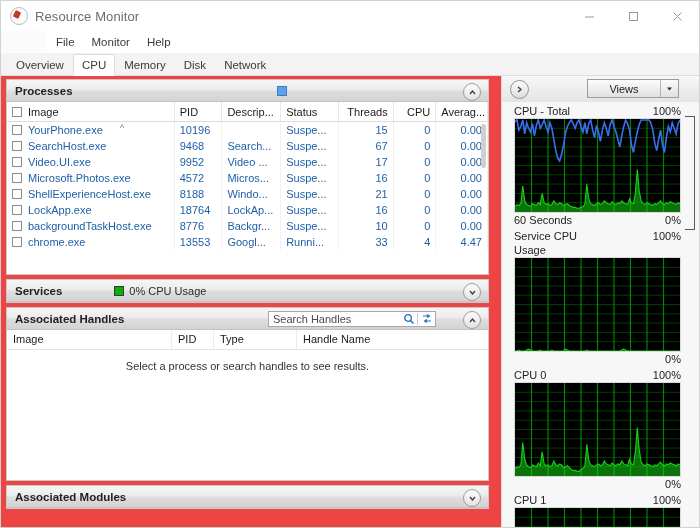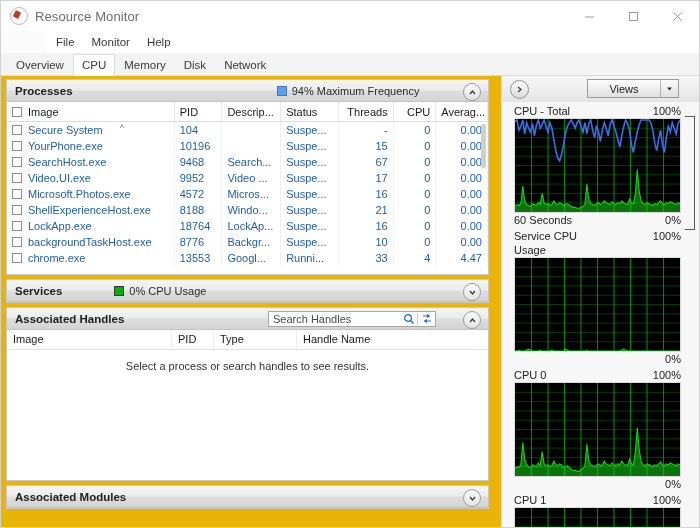--- a/index.html
+++ b/index.html
@@ -32,21 +32,21 @@
 
   
   .tabstrip{height:22px;display:flex;align-items:flex-end;padding-left:6px;
             background:#f3f3f3;border-bottom:1px solid #dcdcdc;}
   .tab{font-size:11.5px;color:#3a3a3a;padding:3px 8px 3px 8px;line-height:14px;
        border:1px solid transparent;border-bottom:none;}
   .tab.active{background:#ffffff;border-color:#dcdcdc;border-bottom:1px solid #ffffff;
               margin-bottom:-1px;border-radius:2px 2px 0 0;}
 
   
-  .body{position:absolute;top:75px;left:0;right:0;bottom:0;background:#eab308;}
+  .body{position:absolute;top:75px;left:0;right:0;bottom:0;background:#ef4444;}
   .left{position:absolute;left:0;top:0;width:492px;bottom:0;padding:3px 4px 0 5px;
         box-sizing:border-box;}
   .right{position:absolute;left:500px;top:0;right:0;bottom:0;background:#f7f7f7;
          border-left:1px solid #dcdcdc;}
 
   
   .panel{background:#ffffff;border:1px solid #c8c8c8;margin-bottom:4px;box-sizing:border-box;}
   .panel-head{height:22px;display:flex;align-items:center;position:relative;
     background:linear-gradient(to bottom,#f6f6f6 0%,#ebebeb 48%,#dedede 52%,#d3d3d3 100%);
     border-bottom:1px solid #c2c2c2;box-sizing:border-box;}
@@ -163,21 +163,20 @@
 
       <div class="panel">
         <div class="panel-head">
           <div class="panel-title">Processes</div>
           <div class="head-stat" style="margin-left:48px;margin-top:35px;">
             <span class="stat-swatch sw-green"></span>
             <span>12% CPU Usage</span>
           </div>
           <div class="head-stat" style="margin-left:58px;">
             <span class="stat-swatch sw-blue"></span>
-            <span>94% Maximum Frequency</span>
           </div>
           <div class="chev">
             <svg width="9" height="9" viewBox="0 0 9 9">
                 <polyline points="2,6 4.5,3 7,6" fill="none" stroke="#3c3c3c" stroke-width="1.3"></polyline>
               </svg>
           </div>
         </div>
         <div class="proc-wrap">
           <table class="tbl">
             <colgroup>
@@ -194,29 +193,20 @@
                 <th><span class="cbx"></span><span>Image</span></th>
                 <th>PID</th>
                 <th>Descrip...</th>
                 <th>Status</th>
                 <th class="num">Threads</th>
                 <th class="num">CPU</th>
                 <th class="num">Averag...</th>
               </tr>
             </thead>
             <tbody>
-              <tr>
-                <td><span class="cbx"></span><span>Secure System</span></td>
-                <td>104</td>
-                <td></td>
-                <td>Suspe...</td>
-                <td class="num">-</td>
-                <td class="num">0</td>
-                <td class="num">0.00</td>
-              </tr>
               <tr>
                 <td><span class="cbx"></span><span>YourPhone.exe</span></td>
                 <td>10196</td>
                 <td></td>
                 <td>Suspe...</td>
                 <td class="num">15</td>
                 <td class="num">0</td>
                 <td class="num">0.00</td>
               </tr>
               <tr>

